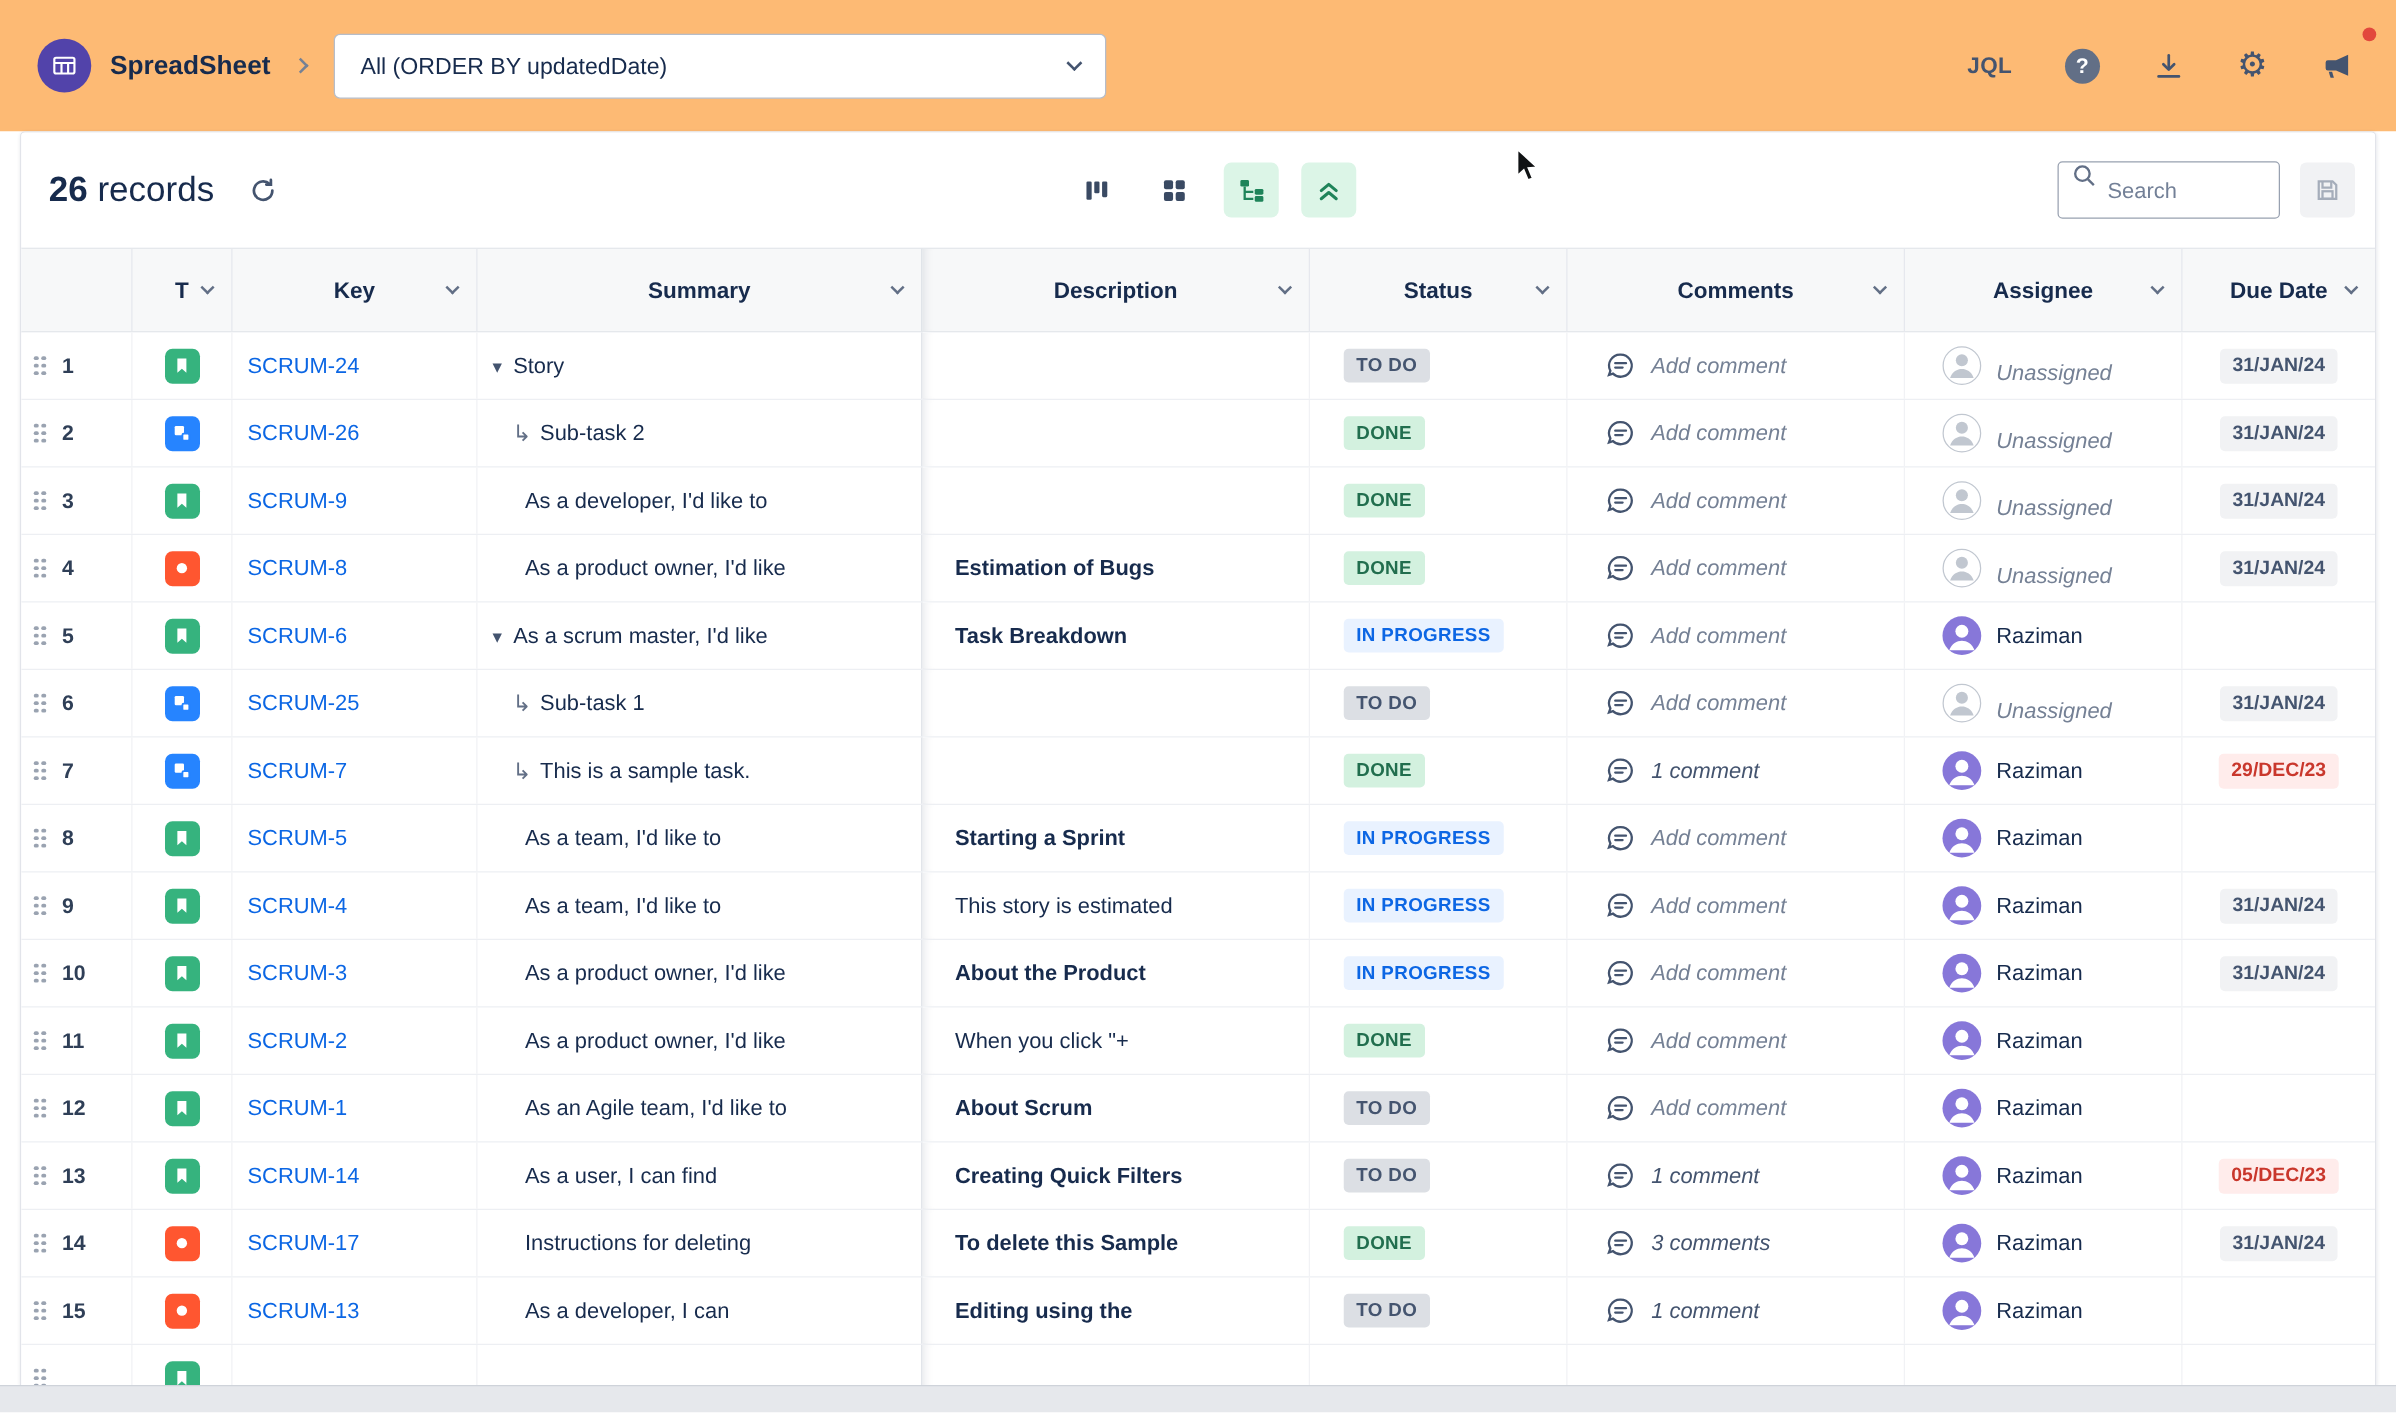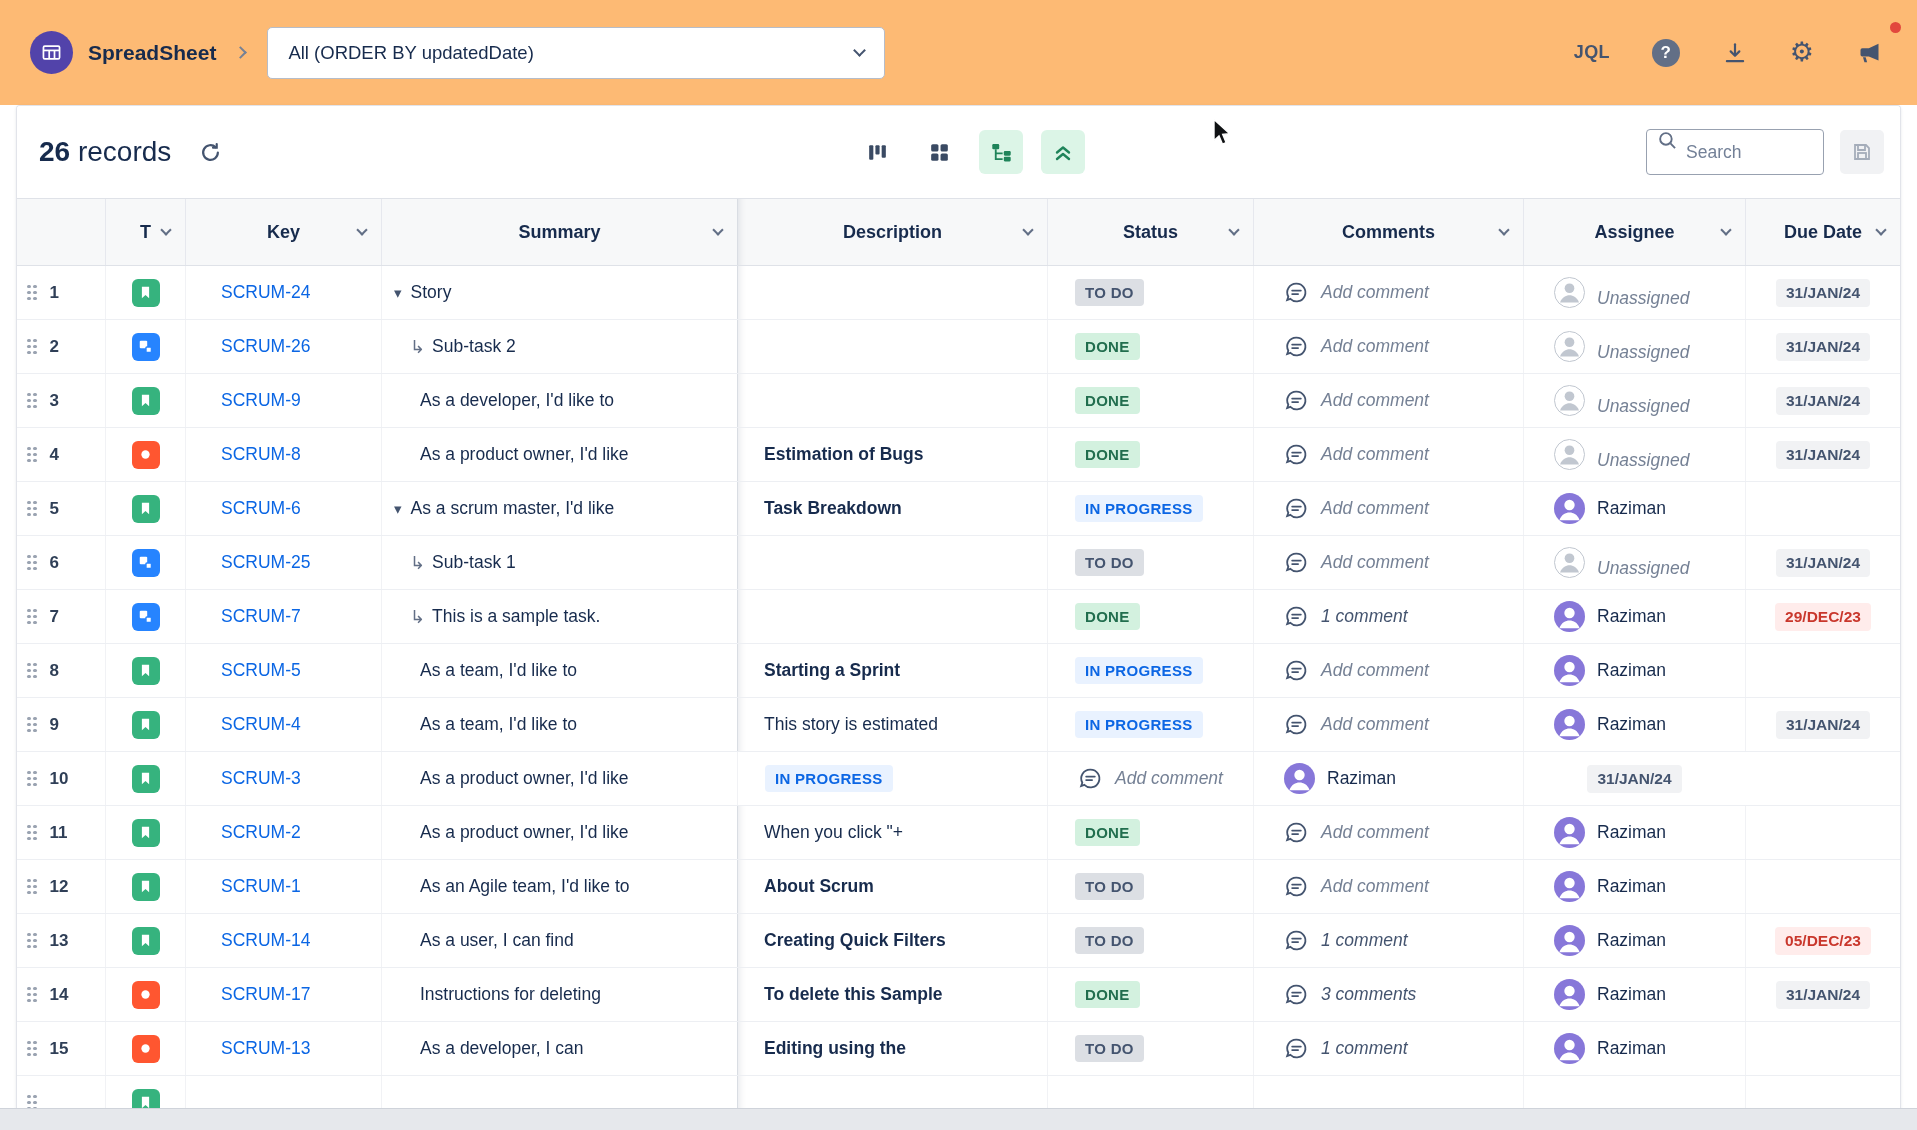--- a/index.html
+++ b/index.html
@@ -59,21 +59,21 @@
   .c-num { padding-left:10px; gap:12px; }
   .drag { width:3.5px; height:3.5px; border-radius:50%; background:#9AA3B1; margin-right:7px; flex:none;
           box-shadow:0 6px 0 #9AA3B1, 0 12px 0 #9AA3B1, 6px 0 0 #9AA3B1, 6px 6px 0 #9AA3B1, 6px 12px 0 #9AA3B1;
           position:relative; top:-6px; cursor:grab; }
   .num { font-size:17px; font-weight:700; color:#2F3F57; }
   .c-type { justify-content:center; }
   .ticon { width:28px; height:28px; border-radius:6px; display:flex; align-items:center; justify-content:center; flex:none; }
   .ticon.story   { background:#36B37E; }
   .ticon.subtask { background:#2684FF; }
   .ticon.bug     { background:#FF5630; }
-  .c-key { padding-left:35px; }
+  .c-key { padding-left:12px; }
   .key { color:#0B66E4; font-size:17.5px; text-decoration:none; cursor:pointer; }
   .c-sum { font-size:17.5px; color:#172B4D; overflow:hidden; white-space:nowrap; }
   .c-sum.none    { padding-left:38px; }
   .c-sum.expand  { padding-left:12px; }
   .c-sum.subtask { padding-left:28px; }
   .tri { font-size:15px; color:#44546F; margin-right:9px; cursor:pointer; }
   .subarrow { font-size:18px; color:#626F86; margin-right:7px; }
   .c-desc { padding-left:26px; font-size:17.5px; overflow:hidden; white-space:nowrap; cursor:text; }
   .c-desc .b { font-weight:700; }
   .c-status { padding-left:27px; cursor:pointer; }
@@ -659,20 +659,23 @@
               <path d="M4.6 2.6h6.8v10.8L8 10.3l-3.4 3.1z" fill="#fff"></path>
             </svg>
           </span>
         </div>
         <div class="td c-key">
           <a class="key">SCRUM-3</a>
         </div>
         <div class="td c-sum none">
           <span>As a product owner, I'd like</span>
         </div>
+        <div class="td c-desc sep">
+          <span class="b">About the Product</span>
+        </div>
         <div class="td c-status">
           <span class="pill st-prog">IN PROGRESS</span>
         </div>
         <div class="td c-cmt">
           <svg viewBox="0 0 22 22" width="25" height="25" fill="none" stroke="#44546F" stroke-width="1.6" stroke-linecap="round">
             <path d="M11 3.2a7.8 7.8 0 1 1-5.4 13.4L2.8 17.6l1-2.9A7.8 7.8 0 0 1 11 3.2z"></path>
             <path d="M7.2 9.3h7.6"></path>
             <path d="M7.2 12.4h5.2"></path>
           </svg>
           <span class="cmt ph">Add comment</span>

